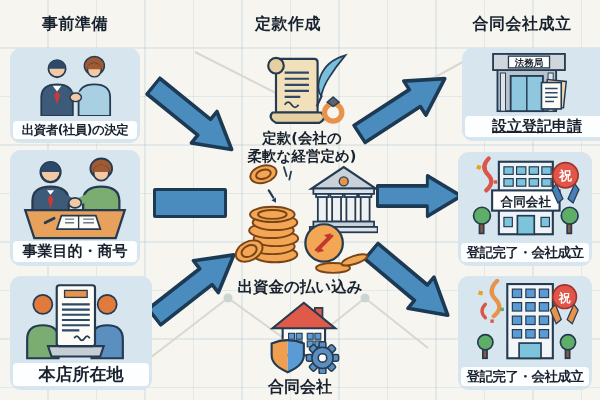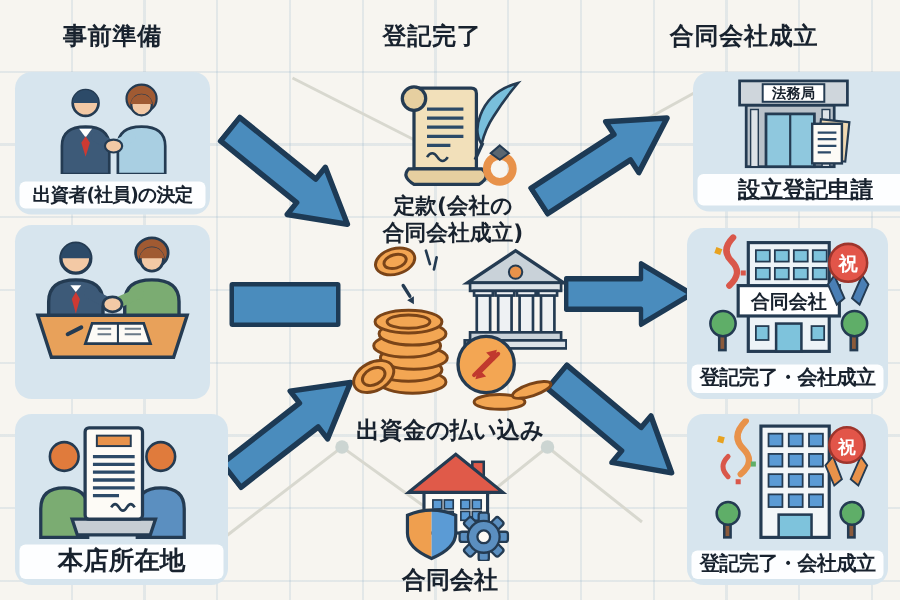--- a/index.html
+++ b/index.html
@@ -52,22 +52,22 @@
       <polyline points="195,52 323,117"></polyline>
       <polyline points="150,358 228,298 300,350 365,298 428,348"></polyline>
       <polyline points="430,80 470,58"></polyline>
     </g>
     <circle cx="323" cy="117" r="4.5" fill="#ccd5d2"></circle>
     <circle cx="228" cy="298" r="4.5" fill="#ccd5d2"></circle>
     <circle cx="365" cy="298" r="4.5" fill="#ccd5d2"></circle>
   </svg>
 
   <div class="col-header" style="left:10px;top:14px;width:130px;">事前準備</div>
-  <div class="col-header" style="left:223px;top:14px;width:130px;">登記完了</div>
-  <div class="col-header" style="left:420px;top:14px;width:152px;">合同会社成立</div>
+  <div class="col-header" style="left:223px;top:14px;width:130px;">定款作成</div>
+  <div class="col-header" style="left:446px;top:14px;width:152px;">合同会社成立</div>
 
   <div class="arrow" style="left:152px;top:62px;width:106px;transform:rotate(39deg);">
     <svg viewBox="0 0 120 50" preserveAspectRatio="none">
         <polygon points="2,14 76,14 76,3 116,25 76,47 76,36 2,36"></polygon>
       </svg>
   </div>
   <div class="arrow-rect" style="left:153px;top:188px;width:68px;height:24px;"></div>
   <div class="arrow" style="left:153px;top:295px;width:106px;transform:rotate(-38deg);">
     <svg viewBox="0 0 120 50" preserveAspectRatio="none">
         <polygon points="2,14 76,14 76,3 116,25 76,47 76,36 2,36"></polygon>
@@ -121,20 +121,21 @@
       <path d="M74,66 v-14 q0,-16 20,-16 20,0 20,16 v14 z" fill="#7bac72" stroke="#243b52" stroke-width="2.5"></path>
       <path d="M48,46 L66,55" stroke="#3d5a78" stroke-width="8" stroke-linecap="round"></path>
       <path d="M84,46 L64,55" stroke="#7bac72" stroke-width="8" stroke-linecap="round"></path>
       <ellipse cx="65" cy="54" rx="7" ry="5.5" fill="#f3c9a5" stroke="#243b52" stroke-width="2"></ellipse>
       <polygon points="10,62 120,62 110,93 20,93" fill="#e8a15a" stroke="#243b52" stroke-width="2.5"></polygon>
       <polygon points="50,68 88,68 93,83 45,83" fill="#fdfbf6" stroke="#243b52" stroke-width="2"></polygon>
       <line x1="69" y1="68" x2="69" y2="83" stroke="#243b52" stroke-width="1.5"></line>
       <path d="M54,72 h10 M54,76 h10 M74,72 h12 M74,76 h12" stroke="#6a7a88" stroke-width="1.5"></path>
       <line x1="32" y1="76" x2="42" y2="71" stroke="#243b52" stroke-width="3" stroke-linecap="round"></line>
     </svg>
+    <div class="strip" style="font-size:15px;">事業目的・商号</div>
   </div>
 
   <div class="panel" style="left:10px;top:276px;width:142px;height:114px;">
     <svg viewBox="0 0 130 92" style="left:4px;top:4px;width:122px;height:80px;">
       <circle cx="28" cy="28" r="11" fill="#e07b3c" stroke="#243b52" stroke-width="2"></circle>
       <path d="M10,90 v-22 q0,-16 18,-16 18,0 18,16 v22 z" fill="#7bac72" stroke="#243b52" stroke-width="2.5"></path>
       <circle cx="102" cy="28" r="11" fill="#e07b3c" stroke="#243b52" stroke-width="2"></circle>
       <path d="M84,90 v-22 q0,-16 18,-16 18,0 18,16 v22 z" fill="#5b8fc0" stroke="#243b52" stroke-width="2.5"></path>
       <polygon points="34,76 98,76 94,88 38,88" fill="#c6cdd3" stroke="#243b52" stroke-width="2.5"></polygon>
       <rect x="44" y="6" width="44" height="70" rx="3" fill="#fdfbf6" stroke="#243b52" stroke-width="2.5"></rect>
@@ -153,21 +154,21 @@
       <path d="M40,26 h28 M40,33 h28 M40,40 h28 M40,47 h28 M40,54 h18" stroke="#2c4a68" stroke-width="2.5"></path>
       <path d="M40,63 q4,-6 8,0 t8,0" fill="none" stroke="#243b52" stroke-width="2"></path>
       <path d="M110,6 q-22,6 -29,25 q-5,13 1,22 q3,-12 9,-21 q8,-13 19,-26 z" fill="#79bfdc" stroke="#243b52" stroke-width="2"></path>
       <path d="M83,52 l-6,13" stroke="#243b52" stroke-width="2.5"></path>
       <circle cx="96" cy="72" r="10" fill="none" stroke="#e8924a" stroke-width="6"></circle>
       <polygon points="96,54 103,60 96,65 89,60" fill="#5a6670" stroke="#243b52" stroke-width="1.5"></polygon>
     </svg>
   </div>
   <div class="mid-label" style="left:222px;top:129px;width:160px;font-size:14.5px;">
     <span style="display:block;">定款(会社の</span>
-    <span style="display:block;">合同会社成立)</span>
+    <span style="display:block;">柔軟な経営定め)</span>
   </div>
 
   <div class="mid-icon" style="left:222px;top:160px;width:156px;height:116px;">
     <svg viewBox="0 0 170 130">
       <polygon points="98,32 170,32 134,8" fill="#c9d2d9" stroke="#243b52" stroke-width="2.5"></polygon>
       <circle cx="134" cy="24" r="5" fill="#e8924a" stroke="#243b52" stroke-width="1.5"></circle>
       <rect x="100" y="32" width="68" height="6" fill="#dde3e8" stroke="#243b52" stroke-width="2"></rect>
       <g fill="#eef1f3" stroke="#243b52" stroke-width="2">
         <rect x="105" y="41" width="10" height="28"></rect>
           <rect x="121" y="41" width="10" height="28"></rect>

